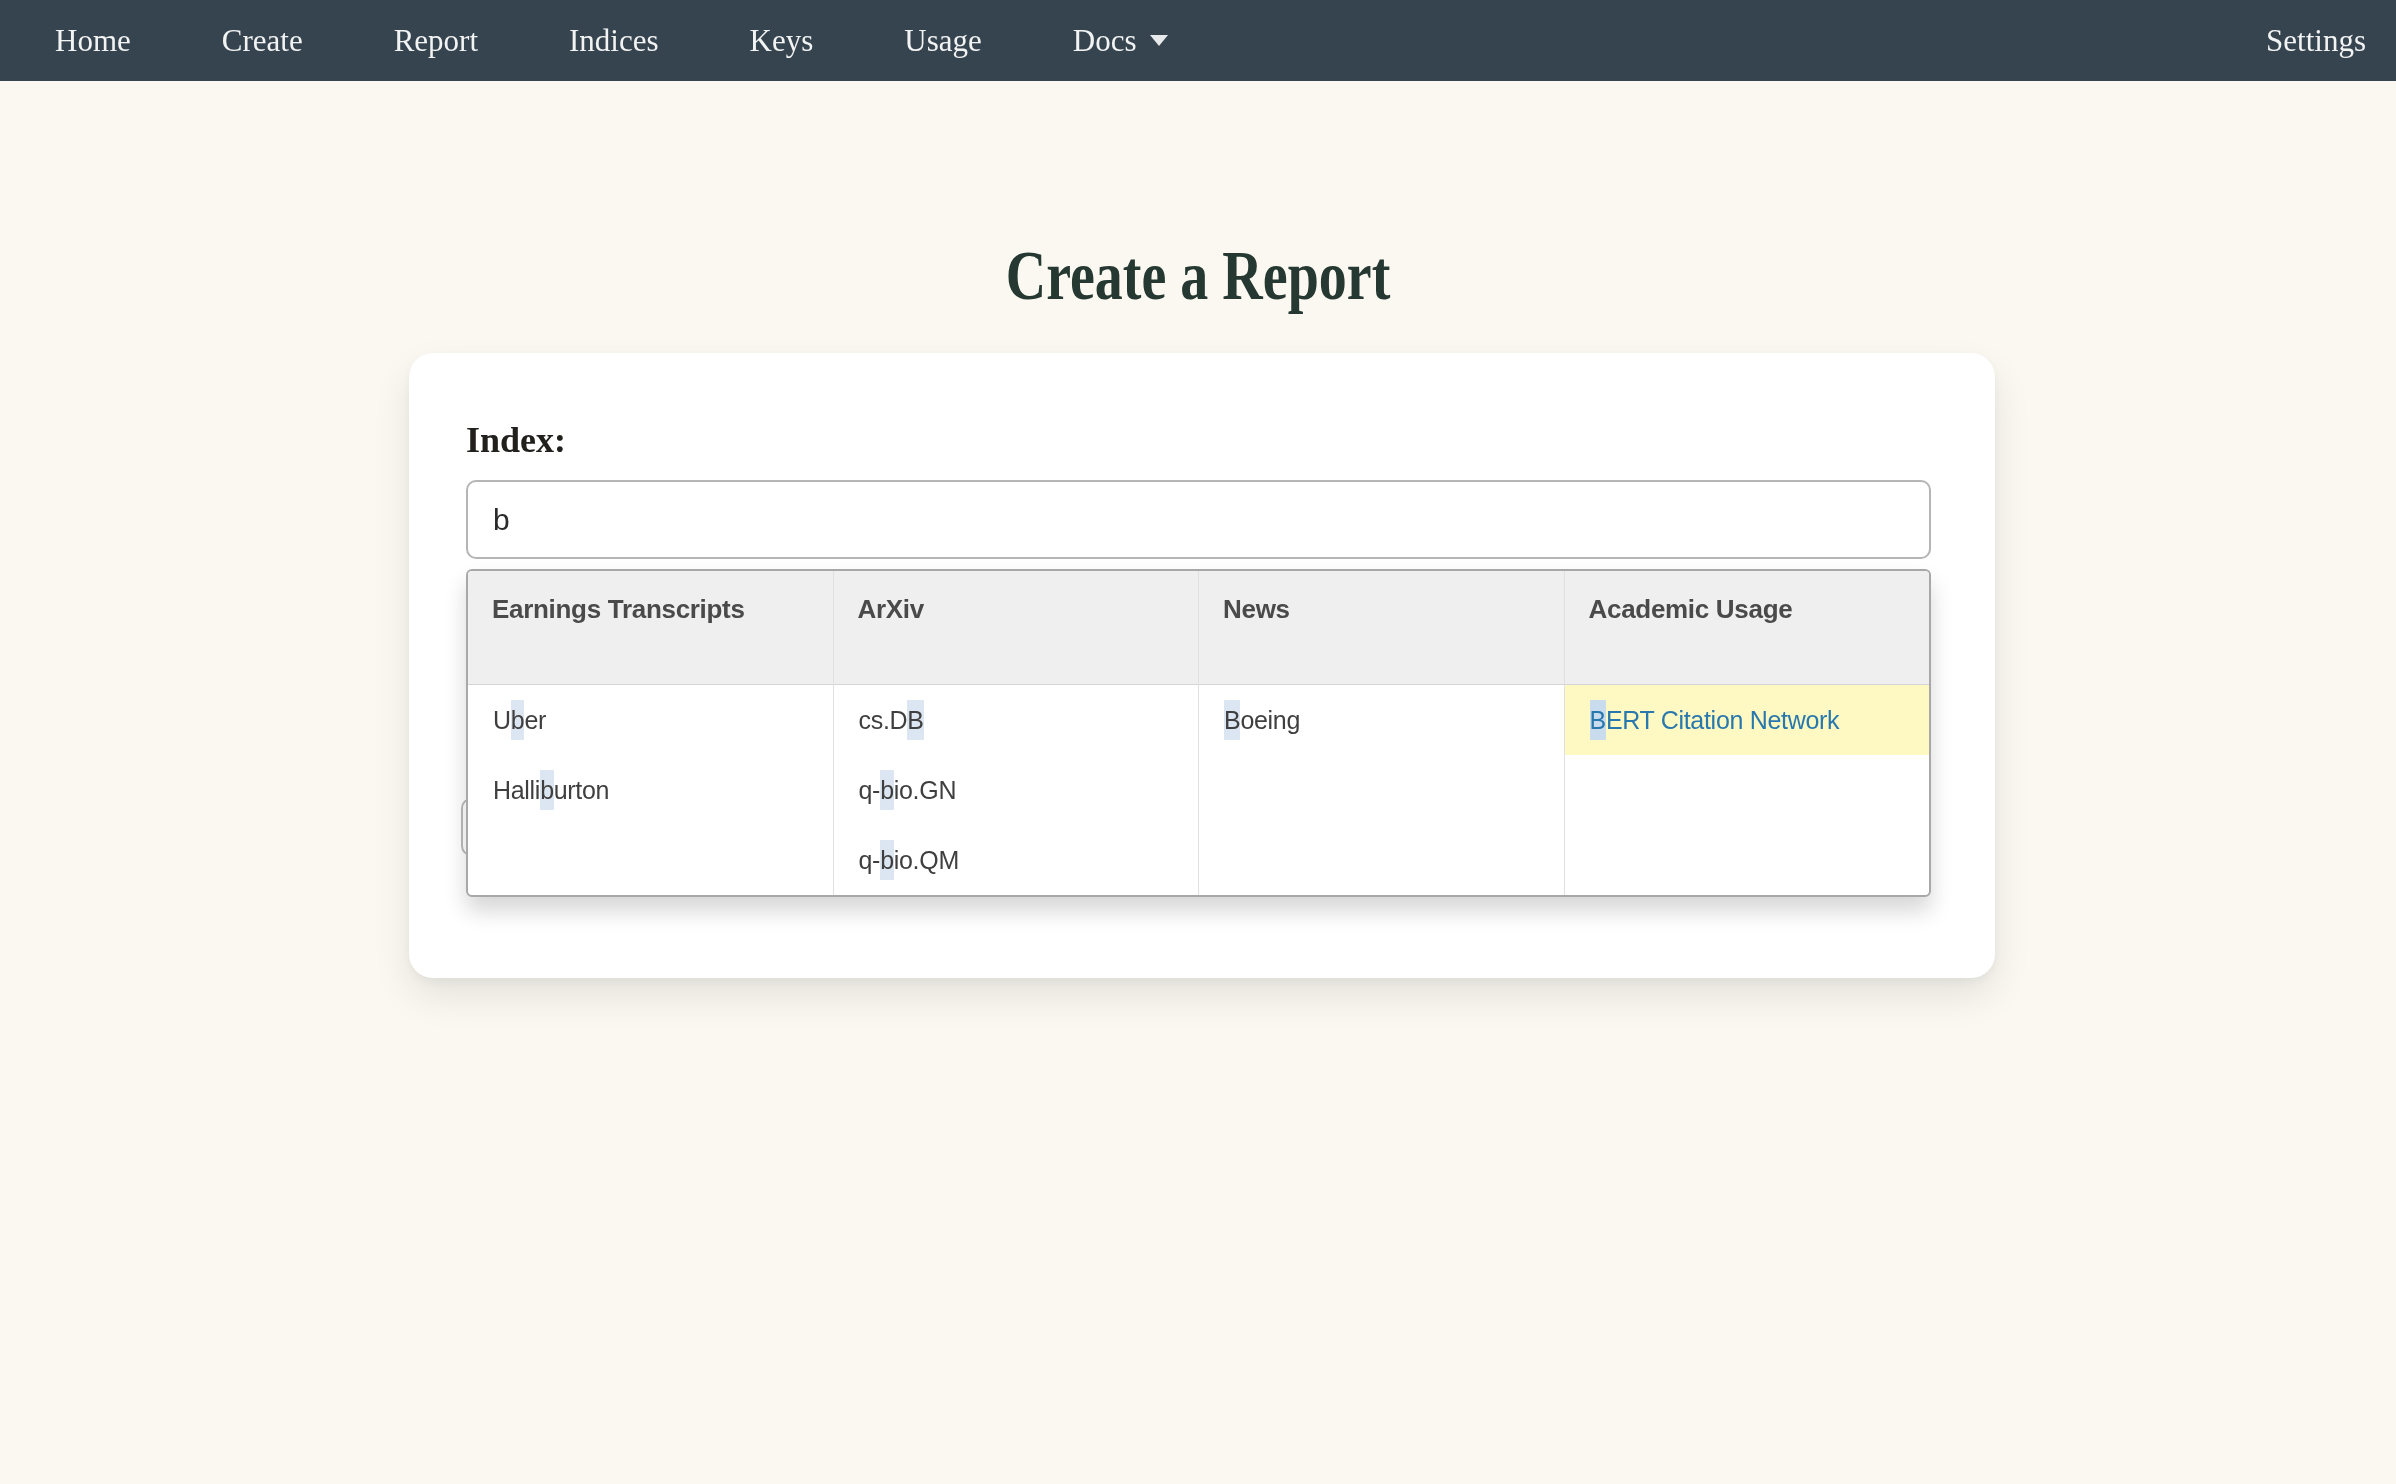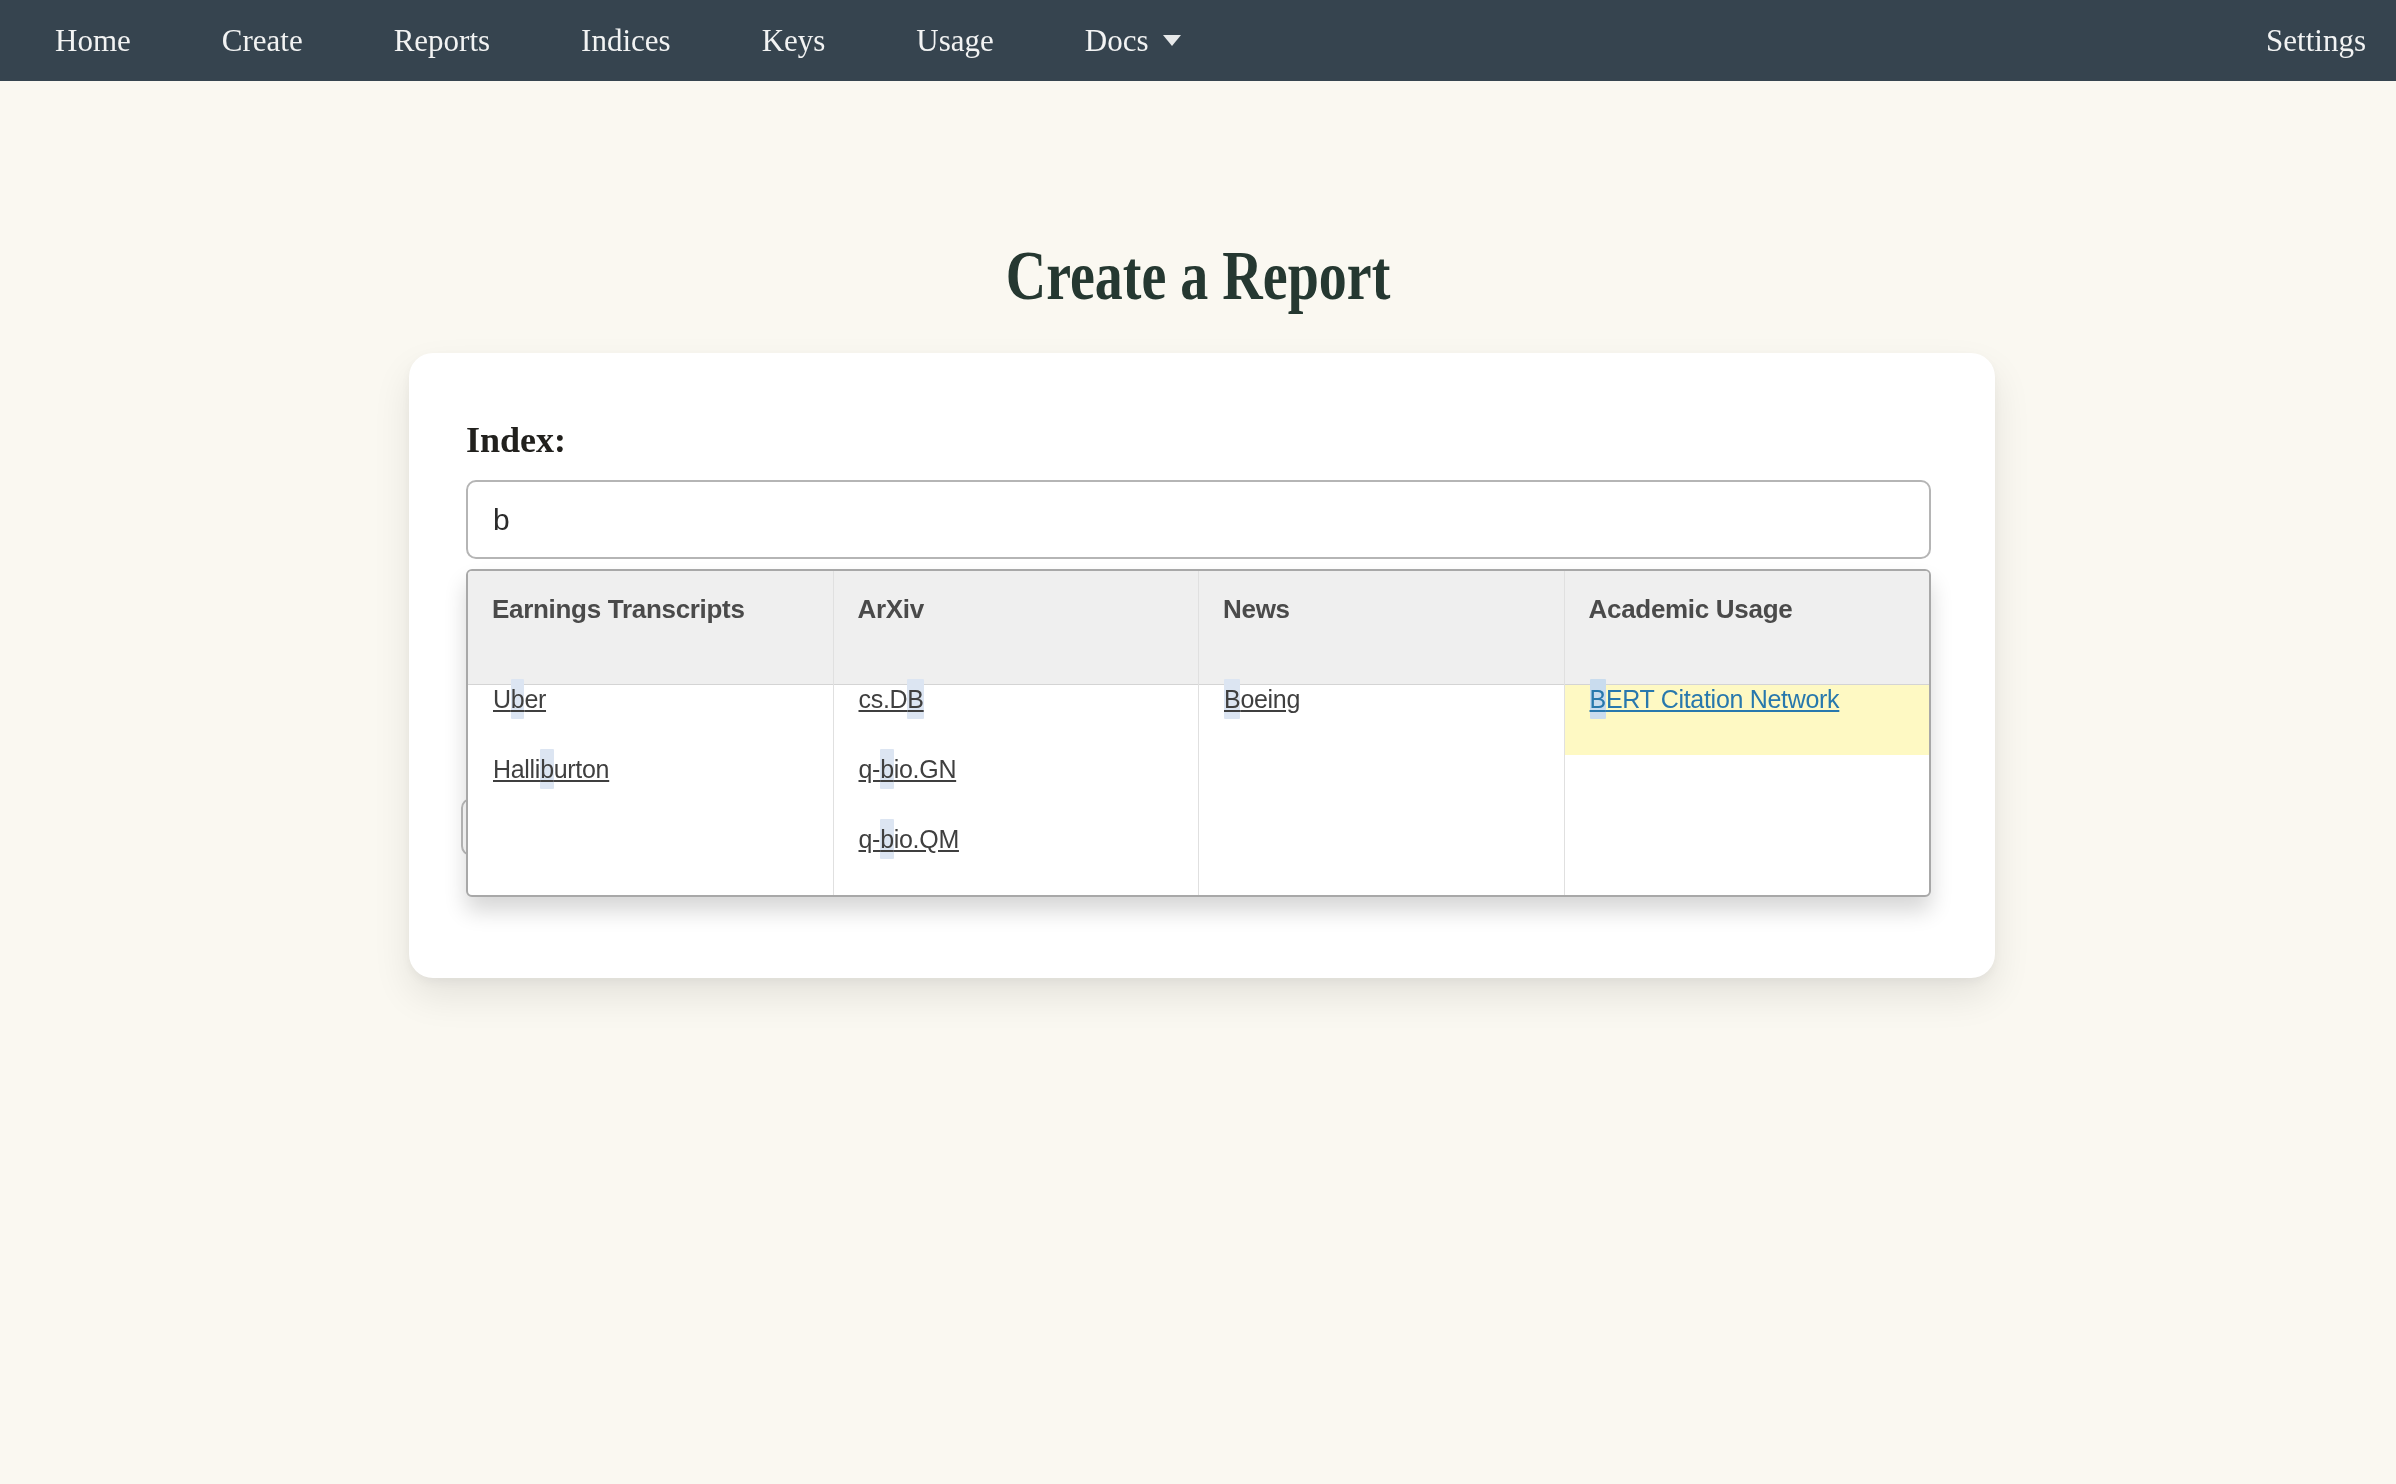--- a/index.html
+++ b/index.html
@@ -76,37 +76,37 @@
   }
   .dd-col { flex:1 1 0; min-width:0; border-right:1px solid #E0E0E0; }
   .dd-col:last-child { border-right:none; }
   .dd-header {
     height:114px; background:#EFEFEF; border-bottom:1px solid #D4D4D4;
     padding:20px 10px 0 24px;
     font-weight:bold; font-size:26px; line-height:37px; color:#4A4A4A;
     letter-spacing:-0.3px;
   }
   .dd-cell {
-    height:70px; display:flex; align-items:flex-start;
+    height:70px; display:flex; align-items:center;
     padding:0 8px 0 25px;
     font-size:25px; color:#3F3F3F; letter-spacing:-0.3px;
-    white-space:nowrap; cursor:pointer;text-decoration:underline;
+    white-space:nowrap; cursor:pointer;
   }
   .dd-cell .match { background:#DCE5F2; padding:6px 0; border-radius:1px; }
   .dd-cell.selected { background:#fef9c3; color:#2878AD; }
   .dd-cell.selected .match { background:#C9DCEE; }
 </style>
 </head>
 <body>
 
 <div class="topnav">
   <div class="nav-left">
     <span class="nav-item">Home</span>
     <span class="nav-item">Create</span>
-    <span class="nav-item">Reports</span>
+    <span class="nav-item">Report</span>
     <span class="nav-item">Indices</span>
     <span class="nav-item">Keys</span>
     <span class="nav-item">Usage</span>
     <span class="nav-item nav-docs">
       <span>Docs</span>
       <span class="caret-down"></span>
     </span>
   </div>
   <span class="nav-item">Settings</span>
 </div>

